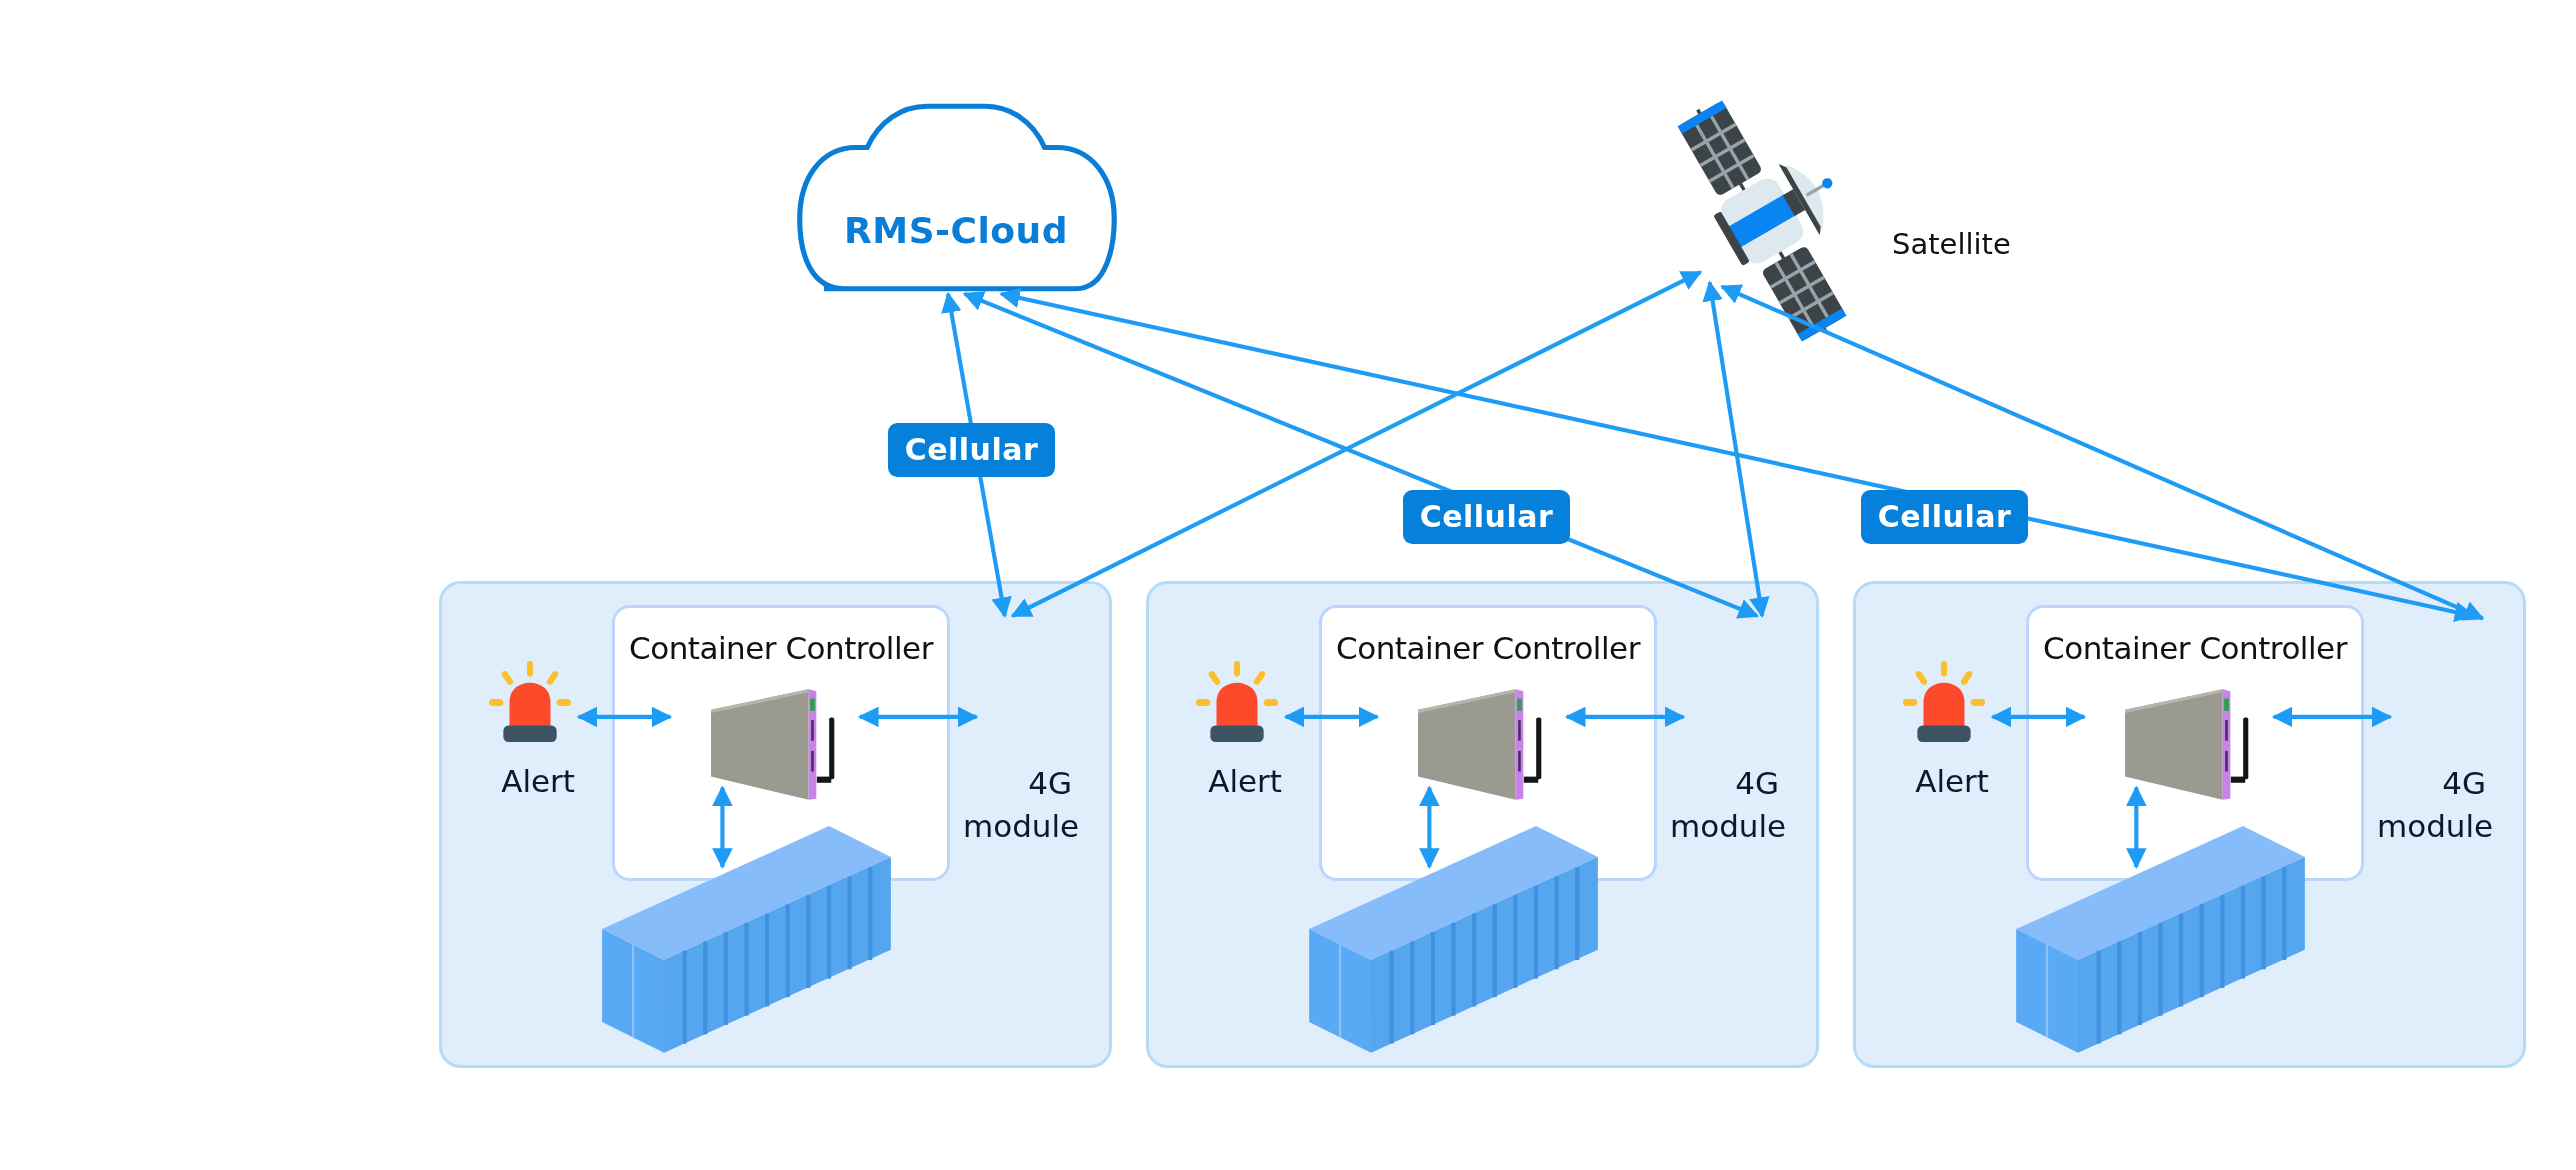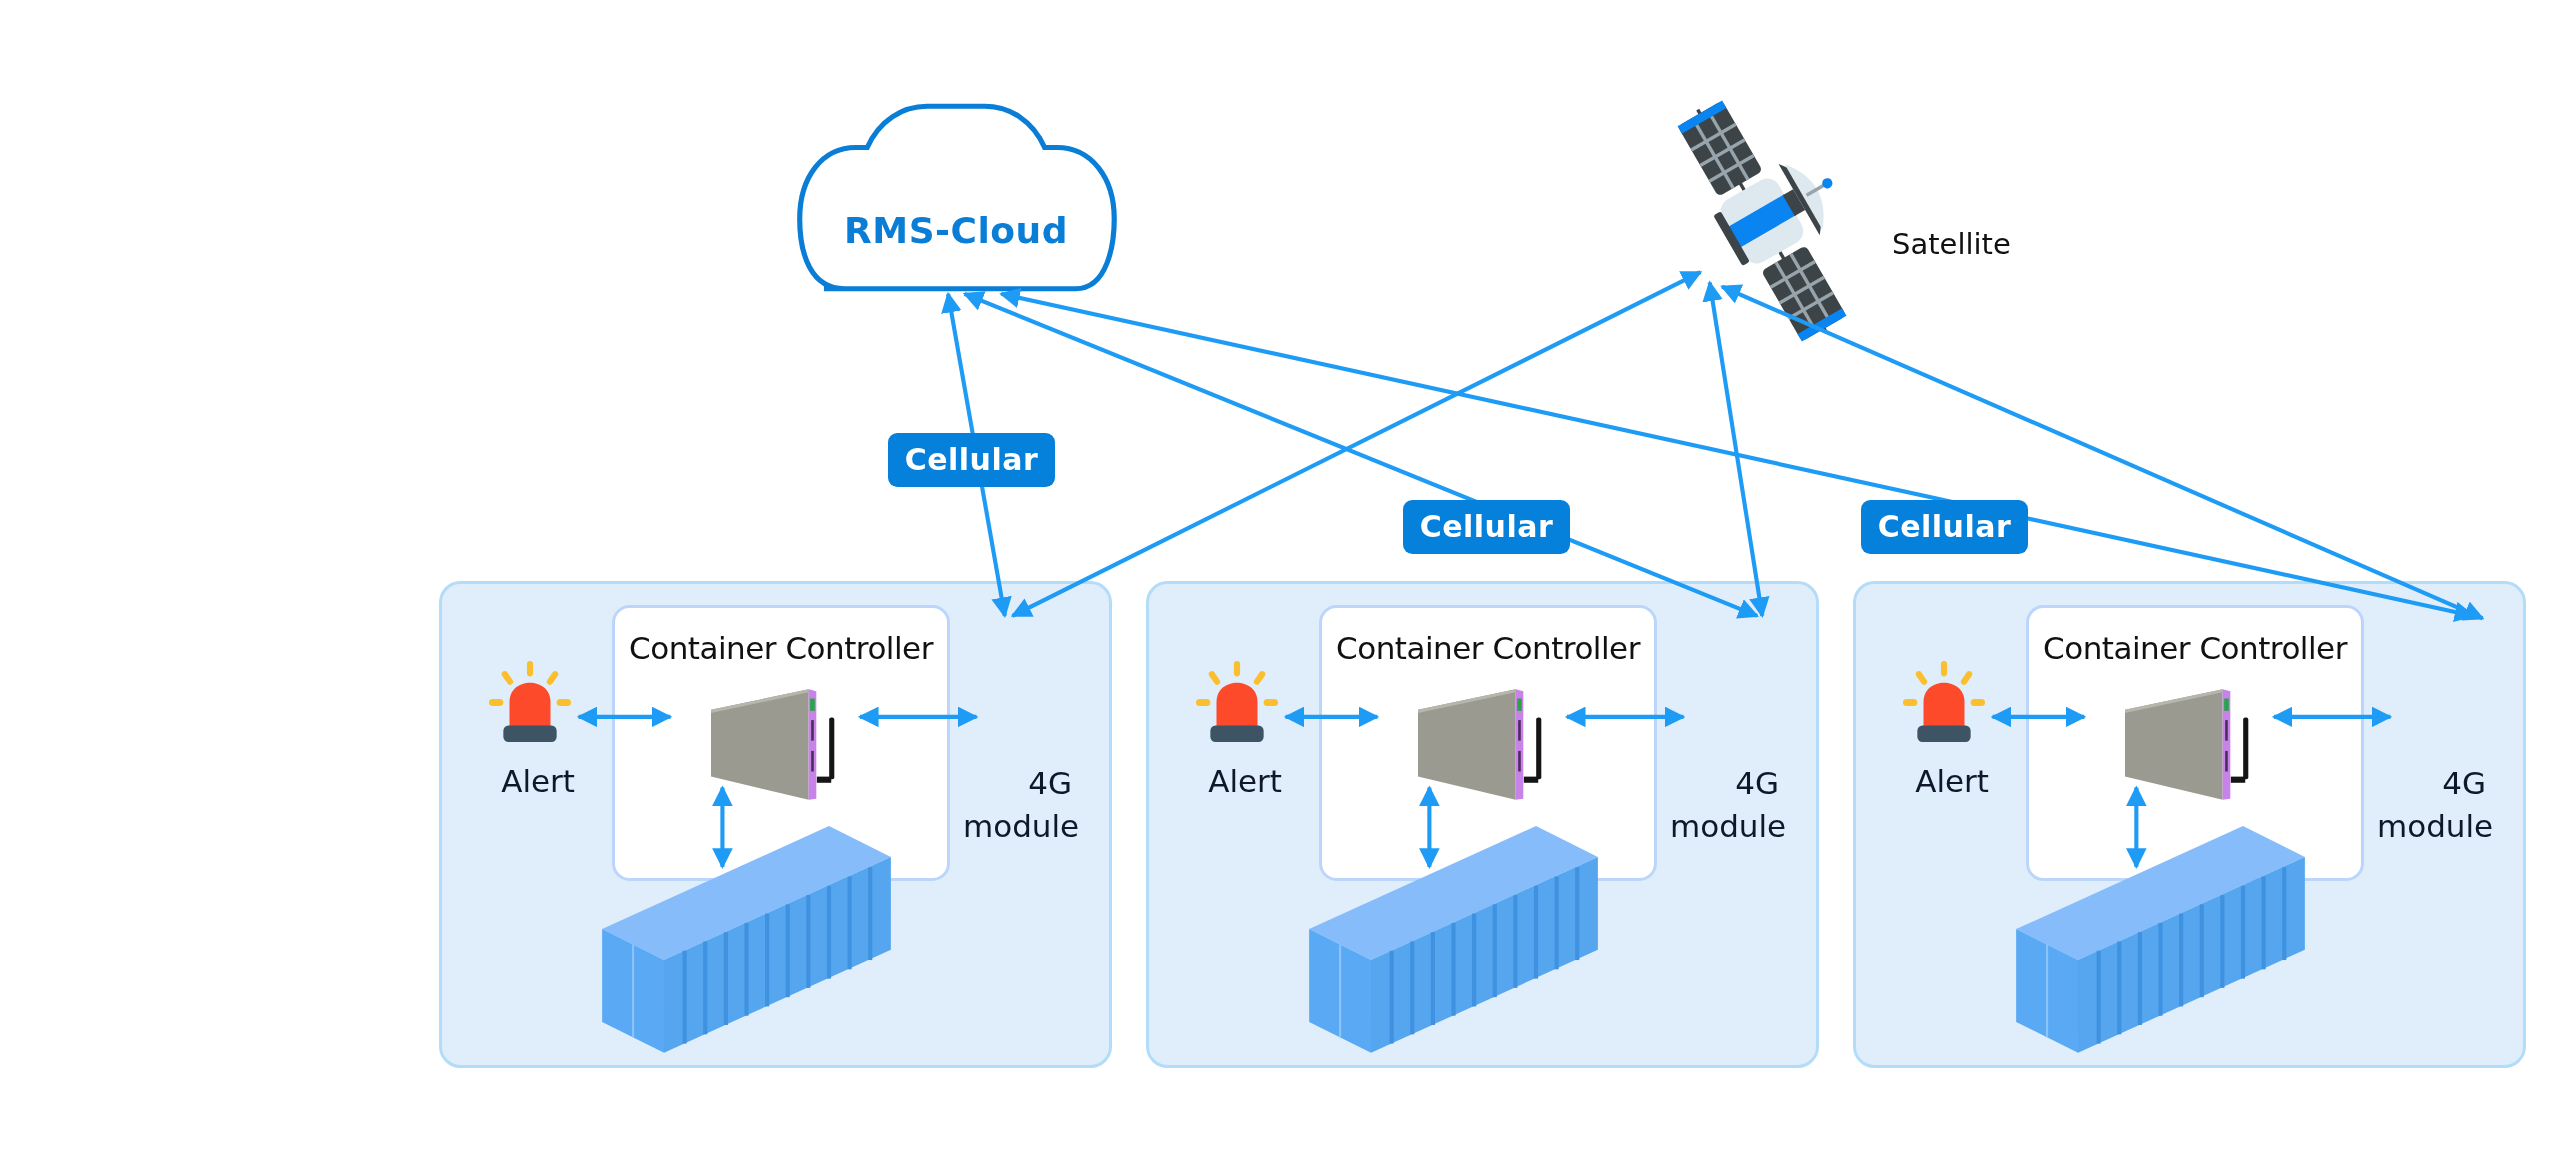--- a/index.html
+++ b/index.html
@@ -9,21 +9,21 @@
   #links { position: absolute; left: 0; top: 0; width: 2968px; height: 1171px; z-index: 3; pointer-events: none; }
   .panel { position: absolute; top: 581px; width: 673px; height: 487px; background: #e0eefb;
            border: 3.6px solid #b3dcf8; border-radius: 21.6px; box-sizing: border-box; z-index: 1; }
   .inner { position: absolute; left: 170px; top: 21px; width: 338px; height: 276px; background: #ffffff;
            border: 3.6px solid #bcd6fb; border-radius: 17.5px; box-sizing: border-box; }
   .cc-title { position: absolute; left: 0; width: 100%; top: 21.6px; text-align: center;
               font-size: 31px; color: #111; white-space: nowrap; letter-spacing: -0.5px; }
   .lbl { position: absolute; font-size: 31px; color: #0f172a; text-align: right; line-height: 43px; }
   .cell { position: absolute; width: 167px; height: 54px; background: #0580db; color: #fff;
           border-radius: 9.3px; font-size: 30px; font-weight: bold; text-align: center;
-          line-height: 54px; z-index: 4; letter-spacing: 0.5px; margin-top: 10px; }
+          line-height: 54px; z-index: 4; letter-spacing: 0.5px; }
   .cloud-text { position: absolute; left: 797px; top: 170px; width: 318px; text-align: center;
                 font-size: 36px; font-weight: bold; color: #0a7ed6; z-index: 5; letter-spacing: 0.5px; margin-top: 40px; }
   .sat-label { position: absolute; left: 1892px; top: 227px; font-size: 29px; color: #111; z-index: 5; }
   .controller { position: absolute; left: 269px; top: 105px; width: 149px; height: 111px; z-index: 2; }
   .alert { position: absolute; left: 47px; top: 77px; width: 82px; height: 82px; z-index: 2; }
   .container { position: absolute; left: 160px; top: 242px; width: 289px; height: 232px; z-index: 2; }
 </style>
 </head>
 <body>
 

